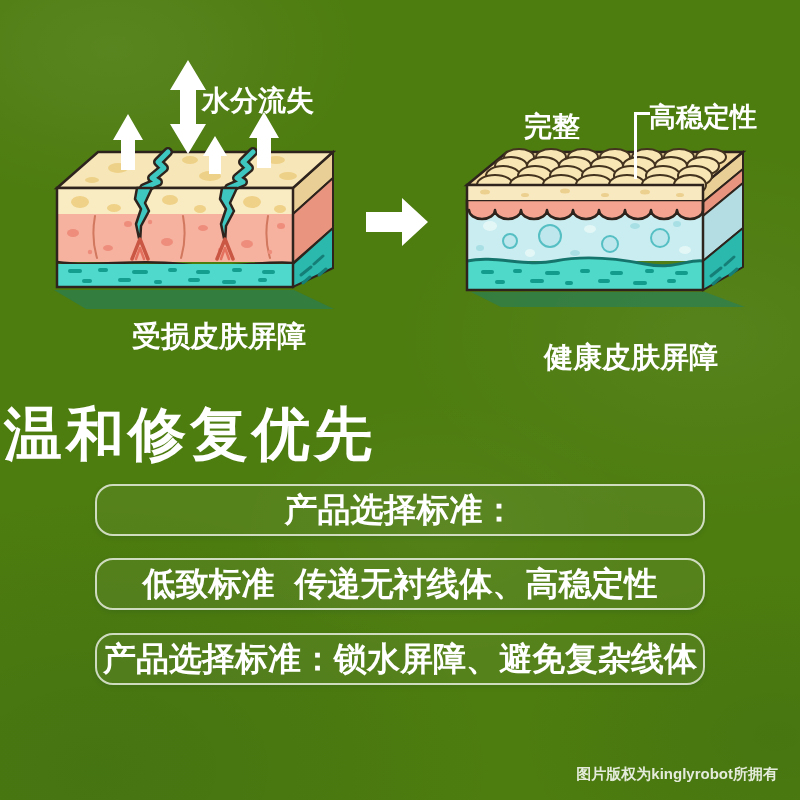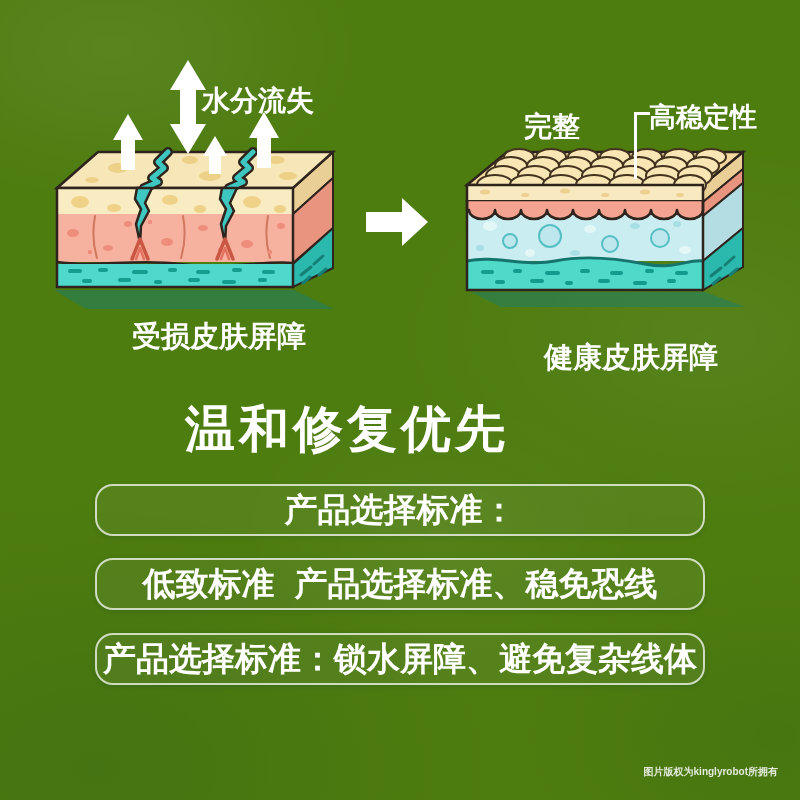--- a/index.html
+++ b/index.html
@@ -15,33 +15,33 @@
   .abs{position:absolute;}
   .white-label{color:#fff;font-weight:700;}
   #water-loss-label{left:202px;top:82px;font-size:28px;}
   #intact-label{left:524px;top:108px;font-size:28px;}
   #barrier-label{left:649px;top:99px;font-size:27px;}
   #leader-line{left:634px;top:112px;width:13px;height:64px;
     border-left:3px solid #fff;border-top:3px solid #fff;}
   .caption{width:220px;text-align:right;color:#fff;font-weight:700;font-size:29px;}
   #damaged-caption{left:86px;top:317px;}
   #healthy-caption{left:498px;top:319px;margin-top:19px;}
-  #main-title{left:0;top:396px;width:690px;text-align:center;color:#fff;
-    font-weight:700;font-size:50px;letter-spacing:4px;text-indent:4px;}
+  #main-title{left:0;top:396px;width:690px;color:#fff;
+    font-weight:700;font-size:58px;letter-spacing:4px;text-indent:4px;}
   .criteria-row{left:95px;width:610px;height:52px;box-sizing:border-box;
     display:flex;align-items:center;justify-content:center;
     border:2px solid rgba(255,255,255,.72);border-radius:18px;
     background:rgba(255,255,255,.05);
     box-shadow:0 2px 5px rgba(0,60,55,.14);
     color:#fff;font-weight:700;font-size:33px;white-space:nowrap;}
   #criteria-row-1{top:484px;}
   #criteria-row-2{top:558px;}
   #criteria-row-3{top:633px;}
   .criteria-row.spaced .row-label{margin-right:20px;}
-  #watermark{right:22px;top:765px;font-size:10px;font-weight:600;color:rgba(255,255,255,.85);}
+  #watermark{right:22px;top:765px;font-size:15px;font-weight:600;color:rgba(255,255,255,.85);}
   svg{display:block;}
 </style>
 </head>
 <body>
 
 <div id="poster">
 
   <svg class="abs" style="left:40px;top:52px" width="310" height="265" viewBox="0 0 310 265">
 
     <polygon points="14,238 254,238 294,257 46,257" fill="#157F77" fill-opacity="0.45"></polygon>
@@ -246,21 +246,21 @@
   <div class="abs caption" id="damaged-caption">受损皮肤屏障</div>
   <div class="abs caption" id="healthy-caption">健康皮肤屏障</div>
 
   <div class="abs" id="main-title">温和修复优先</div>
 
   <div class="abs criteria-row" id="criteria-row-1">
     <span class="row-label">产品选择标准：</span>
   </div>
   <div class="abs criteria-row spaced" id="criteria-row-2">
     <span class="row-label">低致标准</span>
-    <span class="row-content">产品选择标准、稳免恐线</span>
+    <span class="row-content">传递无衬线体、高稳定性</span>
   </div>
   <div class="abs criteria-row" id="criteria-row-3">
     <span class="row-label">产品选择标准：</span>
     <span class="row-content">锁水屏障、避免复杂线体</span>
   </div>
 
   <div class="abs" id="watermark">图片版权为kinglyrobot所拥有</div>
 
 </div>
 

